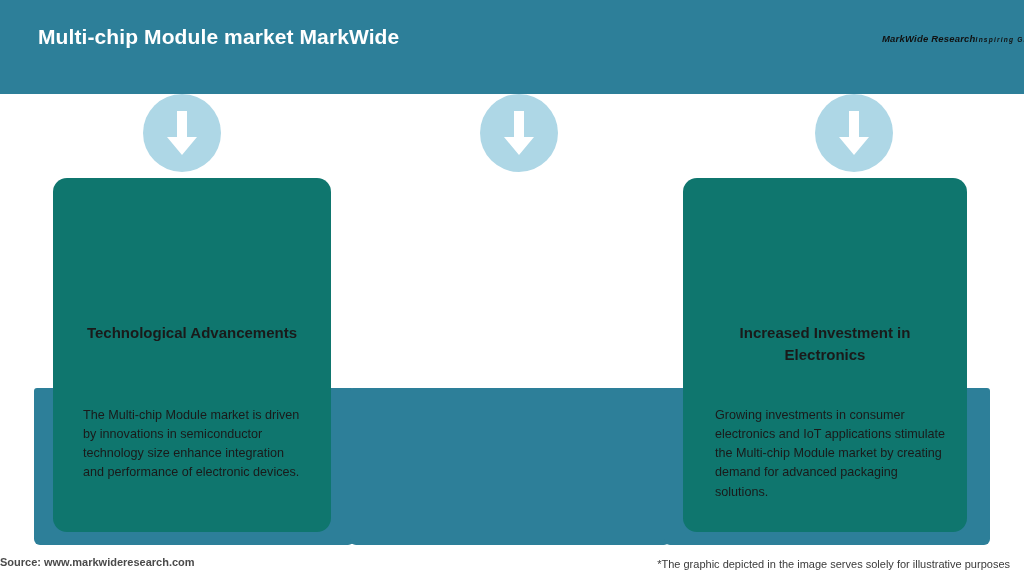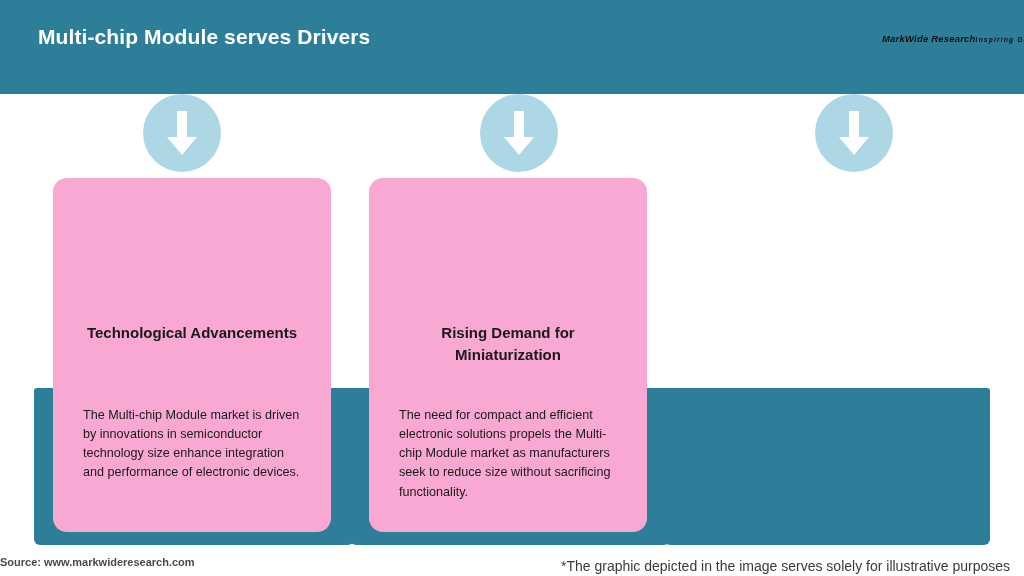--- a/index.html
+++ b/index.html
@@ -95,21 +95,21 @@
     background: #2D7F99;
     border-radius: 3px 3px 6px 6px;
   }
 
   .card {
     position: absolute;
     left: 19px;
     top: 84px;
     right: 23px;
     height: 354px;
-    background: #f9a8d4;
+    background: #0f766e;
     border-radius: 14px;
   }
 
   .card-icon {
     position: absolute;
     top: 0;
     width: 78px;
     height: 78px;
     border-radius: 50%;
     background: #AEd7e6;
@@ -156,30 +156,30 @@
     width: 1024px;
     text-align: left;
     font-size: 11px;
     font-weight: bold;
     color: #4A4A4A;
   }
   .footer-note {
     position: absolute;
     right: 14px;
     top: 558px;
-    font-size: 14px;
+    font-size: 11px;
     color: #3A3A3A;
     white-space: nowrap;
   }
 </style>
 </head>
 <body>
 
 <div class="header">
-  <div class="header-title">Multi-chip Module serves Drivers</div>
+  <div class="header-title">Multi-chip Module market MarkWide</div>
 
   <div class="logo">
     <svg class="logo-mark" viewBox="0 0 108 34">
       <path d="M2 31 L2 4 L12 4 L23 22 L34 4 L44 4 L44 31 L36 31 L36 14 L26 31 L20 31 L10 14 L10 31 Z" fill="#111111"></path>
       <path d="M44 4 L52 4 L60 22 L68 4 L76 4 L64 31 L56 31 Z" fill="#111111"></path>
       <path d="M78 31 L78 4 L96 4 C103 4 106 8 106 13 C106 17 104 20 100 21 L107 31 L98 31 L92 22 L86 22 L86 31 Z M86 11 L86 16 L95 16 C97 16 98 15 98 13.5 C98 12 97 11 95 11 Z" fill="#111111"></path>
     </svg>
     <div class="logo-name">MarkWide Research</div>
     <div class="logo-tagline">Inspiring Growth</div>
   </div>
@@ -195,33 +195,33 @@
     </div>
     <div class="card-icon">
       <svg class="arrow-svg" viewBox="0 0 36 48">
         <path d="M13 2 L23 2 L23 28 L33 28 L18 46 L3 28 L13 28 Z" fill="#FFFFFF"></path>
       </svg>
     </div>
   </div>
 
   <div class="card-wrap c1">
     <div class="frame"></div>
-    <div class="card">
-      <div class="card-title">Rising Demand for Miniaturization</div>
-      <div class="card-body">The need for compact and efficient electronic solutions propels the Multi-chip Module market as manufacturers seek to reduce size without sacrificing functionality.</div>
-    </div>
     <div class="card-icon">
       <svg class="arrow-svg" viewBox="0 0 36 48">
         <path d="M13 2 L23 2 L23 28 L33 28 L18 46 L3 28 L13 28 Z" fill="#FFFFFF"></path>
       </svg>
     </div>
   </div>
 
   <div class="card-wrap c2">
     <div class="frame"></div>
+    <div class="card">
+      <div class="card-title">Increased Investment in Electronics</div>
+      <div class="card-body">Growing investments in consumer electronics and IoT applications stimulate the Multi-chip Module market by creating demand for advanced packaging solutions.</div>
+    </div>
     <div class="card-icon">
       <svg class="arrow-svg" viewBox="0 0 36 48">
         <path d="M13 2 L23 2 L23 28 L33 28 L18 46 L3 28 L13 28 Z" fill="#FFFFFF"></path>
       </svg>
     </div>
   </div>
 
 </div>
 
 <div class="footer-source">Source: www.markwideresearch.com</div>

